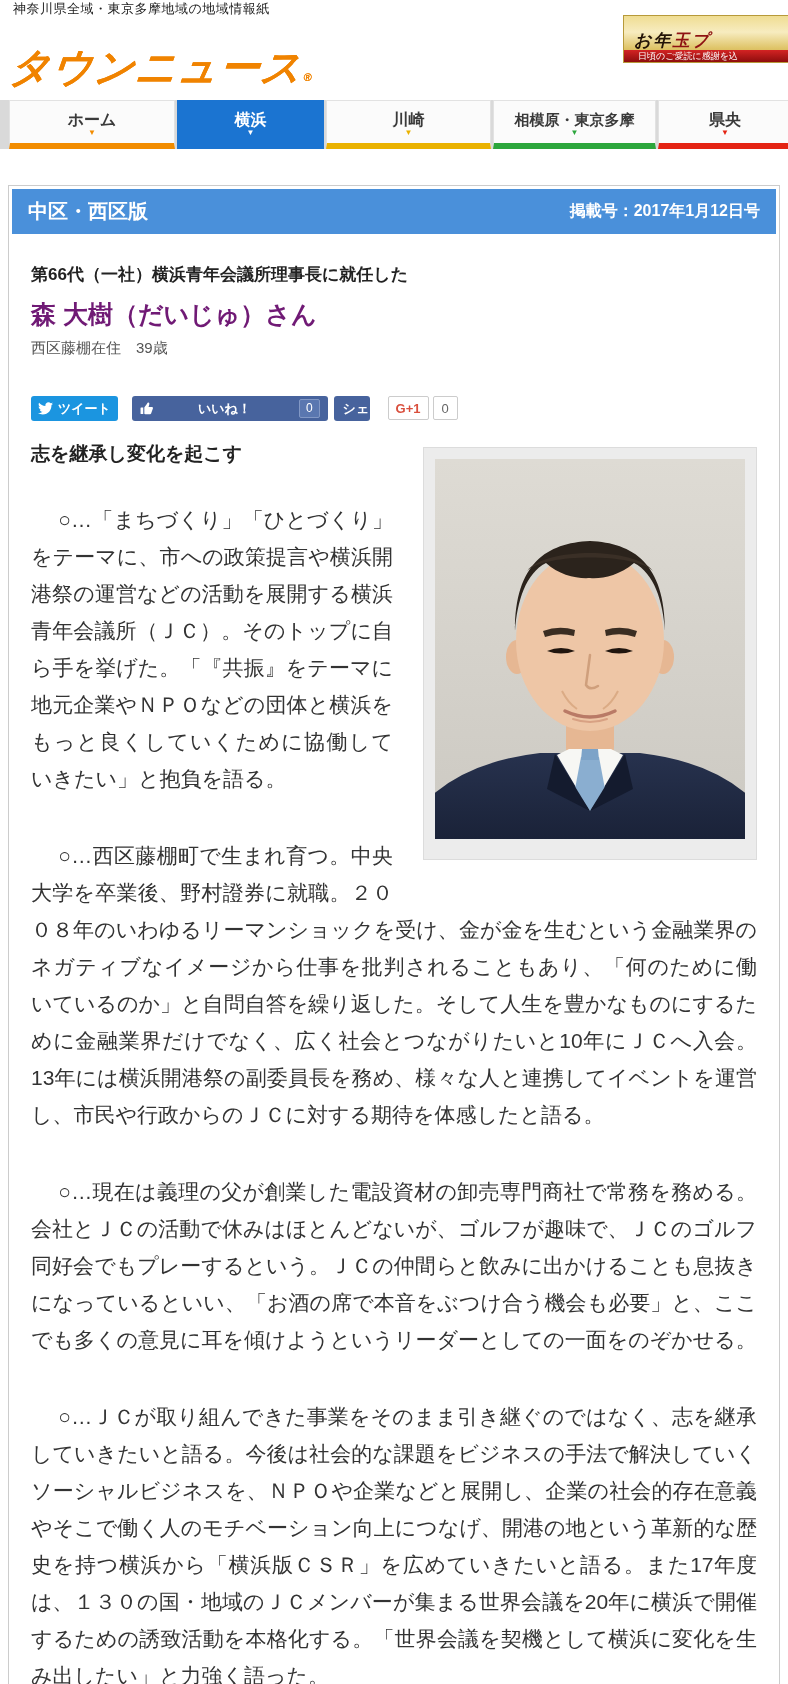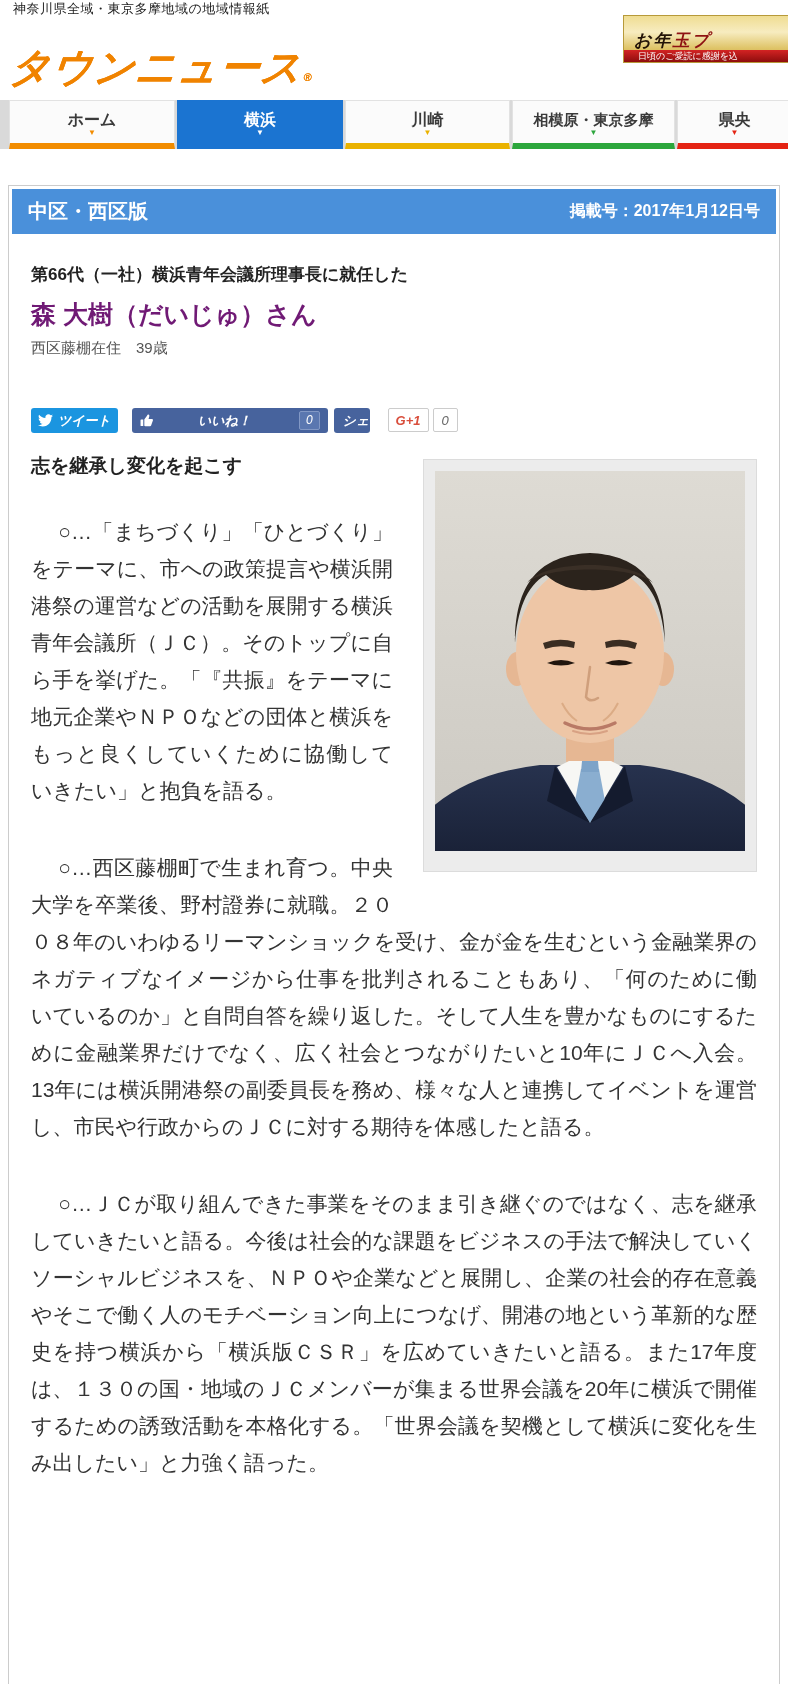--- a/index.html
+++ b/index.html
@@ -29,21 +29,21 @@
 
   
   .main-nav { position:absolute; top:100px; left:0; width:794px; height:49px; display:flex; background:#d9d9d9; }
   .nav-tab { position:relative; height:49px; background:#fbfbfb; border:1px solid #e2e2e2; border-bottom:none;
     margin-right:2px; text-align:center; font-size:16px; color:#3a3a3a; font-weight:bold;
     line-height:38px; cursor:pointer; }
   .nav-tab .caret { position:absolute; bottom:6px; left:0; width:100%; text-align:center;
     font-size:8px; line-height:8px; }
   .tab-home   { width:166px; margin-left:9px; border-bottom:6px solid #f28c00; }
   .tab-home .caret { color:#f28c00; }
-  .tab-yokohama { width:166px; background:#1b74d1; border-color:#1b74d1; color:#fff; border-bottom:6px solid #1b74d1; }
+  .tab-yokohama { width:147px; background:#1b74d1; border-color:#1b74d1; color:#fff; border-bottom:6px solid #1b74d1; }
   .tab-yokohama .caret { color:#fff; }
   .tab-kawasaki { width:165px; border-bottom:6px solid #eab200; }
   .tab-kawasaki .caret { color:#eab200; }
   .tab-sagamihara { width:163px; border-bottom:6px solid #2ca63c; font-size:15px; }
   .tab-sagamihara .caret { color:#2ca63c; }
   .tab-kenou { flex:1; border-bottom:6px solid #e42313; }
   .tab-kenou .caret { color:#e42313; }
 
   
   .content-box { position:absolute; top:185px; left:8px; width:772px; bottom:0;
@@ -53,21 +53,21 @@
     align-items:center; justify-content:space-between; padding:0 16px; color:#fff; }
   .section-bar .edition { font-size:20px; font-weight:bold; }
   .section-bar .issue { font-size:16px; font-weight:bold; }
 
   .article-head { padding:26px 22px 0 22px; }
   .kicker { font-size:17px; font-weight:bold; color:#222; line-height:24px; }
   .person-name { font-size:25px; font-weight:bold; color:#701a75; line-height:34px; margin-top:10px; }
   .person-sub { font-size:15px; color:#555; margin-top:8px; }
 
   
-  .social-row { padding:0 22px; margin-top:50px; display:flex; align-items:flex-start; height:27px;font-style:italic; }
+  .social-row { padding:0 22px; margin-top:38px; display:flex; align-items:flex-start; height:27px; }
   .btn { display:inline-flex; align-items:center; white-space:nowrap; cursor:pointer; }
   .tweet-btn { width:87px; height:25px; overflow:hidden; background:#1b95e0; border-radius:3px;
     color:#fff; font-size:13px; font-weight:bold; padding:0 7px; }
   .tweet-btn svg { margin-right:5px; flex:none; }
   .like-btn { height:25px; background:#47639d; border-radius:3px; color:#fff; font-size:13px;
     font-weight:bold; padding:0 8px; margin-left:14px;gap:40px; }
   .like-btn svg { margin-right:5px; flex:none; }
   .like-count { margin-left:8px; background:#5a77b0; border:1px solid #8298c5; border-radius:2px;
     font-size:12px; line-height:17px; padding:0 6px; font-weight:normal; }
   .share-btn { width:36px; height:25px; overflow:hidden; background:#47639d; border-radius:3px;
@@ -210,16 +210,17 @@
 
         <path d="M130,252 Q155,264 180,252" fill="none" stroke="#b97a66" stroke-width="3.5" stroke-linecap="round"></path>
         <path d="M138,260 Q155,266 172,260" fill="none" stroke="#d8a183" stroke-width="2" stroke-linecap="round"></path>
       </svg>
     </div>
 
     <div class="body-heading">志を継承し変化を起こす</div>
 
     <p>○…「まちづくり」「ひとづくり」をテーマに、市への政策提言や横浜開港祭の運営などの活動を展開する横浜青年会議所（ＪＣ）。そのトップに自ら手を挙げた。「『共振』をテーマに地元企業やＮＰＯなどの団体と横浜をもっと良くしていくために協働していきたい」と抱負を語る。</p>
     <p>○…西区藤棚町で生まれ育つ。中央大学を卒業後、野村證券に就職。２００８年のいわゆるリーマンショックを受け、金が金を生むという金融業界のネガティブなイメージから仕事を批判されることもあり、「何のために働いているのか」と自問自答を繰り返した。そして人生を豊かなものにするために金融業界だけでなく、広く社会とつながりたいと10年にＪＣへ入会。13年には横浜開港祭の副委員長を務め、様々な人と連携してイベントを運営し、市民や行政からのＪＣに対する期待を体感したと語る。</p>
+    <p>○…現在は義理の父が創業した電設資材の卸売専門商社で常務を務める。会社とＪＣの活動で休みはほとんどないが、ゴルフが趣味で、ＪＣのゴルフ同好会でもプレーするという。ＪＣの仲間らと飲みに出かけることも息抜きになっているといい、「お酒の席で本音をぶつけ合う機会も必要」と、ここでも多くの意見に耳を傾けようというリーダーとしての一面をのぞかせる。</p>
     <p>○…ＪＣが取り組んできた事業をそのまま引き継ぐのではなく、志を継承していきたいと語る。今後は社会的な課題をビジネスの手法で解決していくソーシャルビジネスを、ＮＰＯや企業などと展開し、企業の社会的存在意義やそこで働く人のモチベーション向上につなげ、開港の地という革新的な歴史を持つ横浜から「横浜版ＣＳＲ」を広めていきたいと語る。また17年度は、１３０の国・地域のＪＣメンバーが集まる世界会議を20年に横浜で開催するための誘致活動を本格化する。「世界会議を契機として横浜に変化を生み出したい」と力強く語った。</p>
 
   </div>
 </div>
 
 </body></html>

